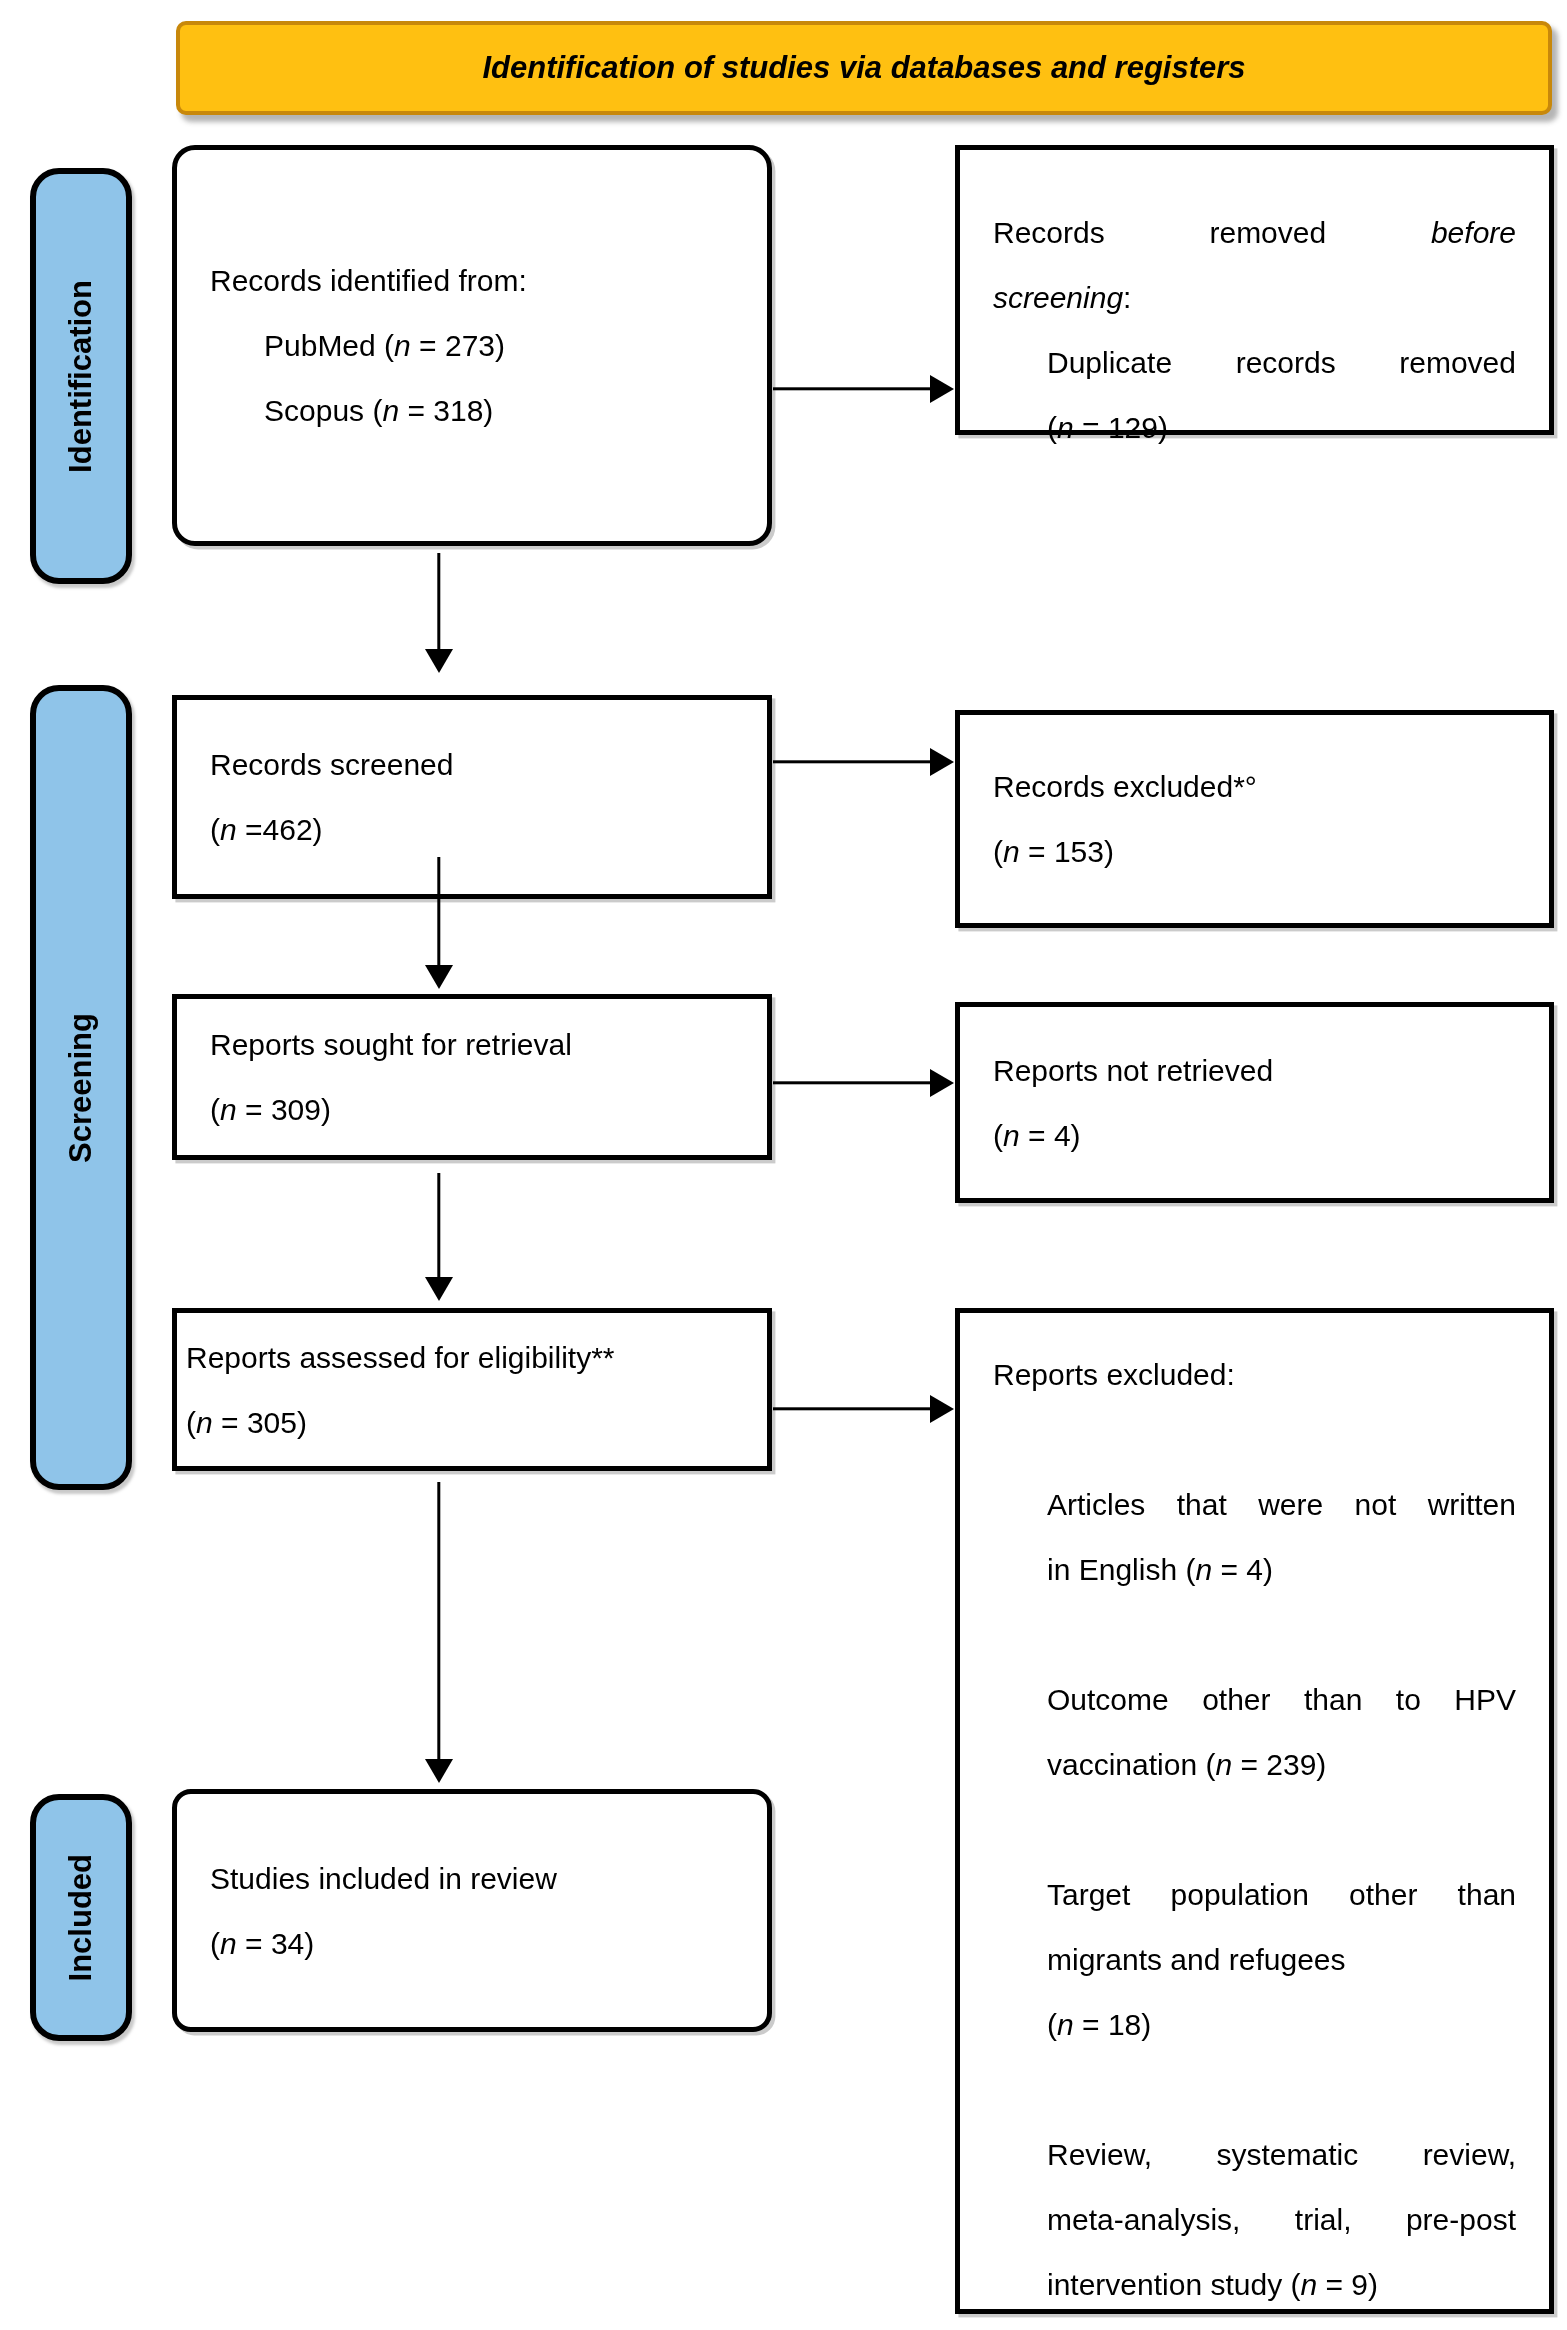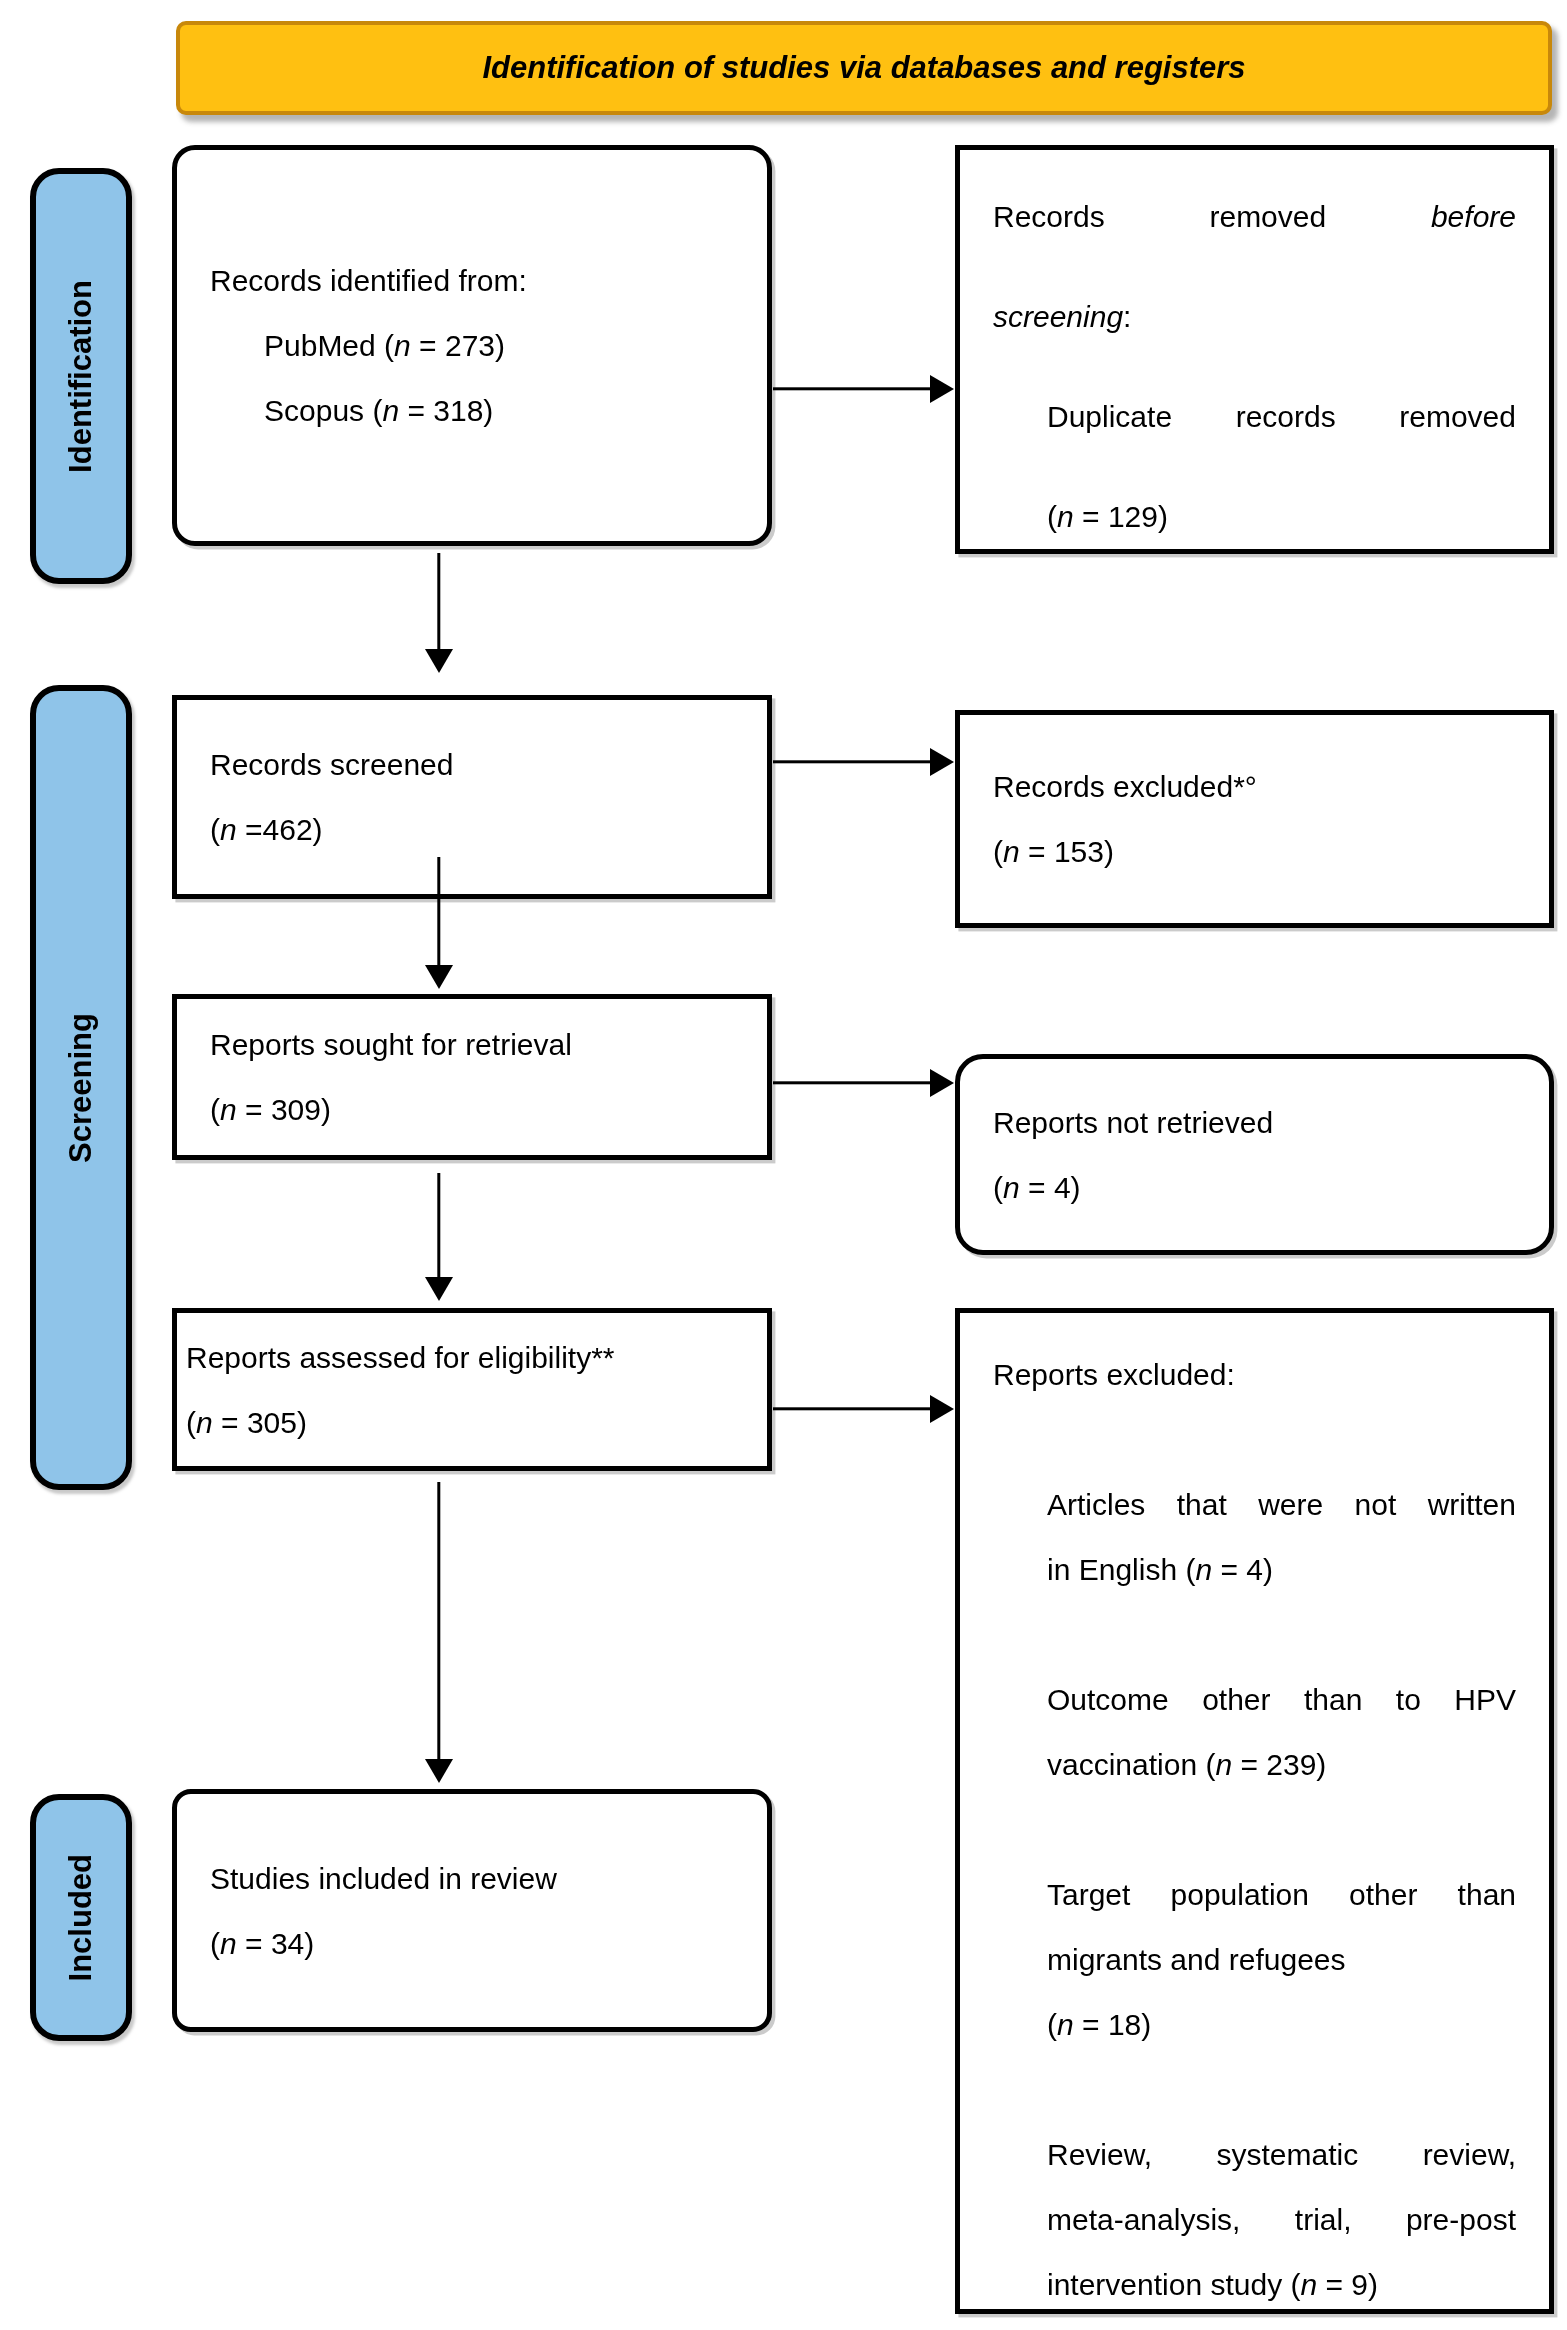--- a/index.html
+++ b/index.html
@@ -56,25 +56,25 @@
     box-sizing: border-box;
     font-size: 30px;
     line-height: 65px;
     display: flex; flex-direction: column; justify-content: center;
     padding: 0 33px;
     box-shadow: 3.4px 3.4px 0 rgba(140,140,140,0.45);
   }
   .col-left  { left: 172px;  width: 600px; }
   .col-right { left: 955px; width: 599px; }
   .b-identified    { top: 145px;  height: 401px; border-radius: 23px; }
-  .b-removed       { top: 145px;  height: 409px; justify-content: space-between; padding-top: 34px; }
+  .b-removed       { top: 145px;  height: 290px; justify-content: flex-start; padding-top: 50px; }
   .b-screened      { top: 695px; height: 204px; }
   .b-rec-excluded  { top: 676px; height: 218px; margin-top: 34px; }
   .b-sought        { top: 994px; height: 166px; }
-  .b-not-retrieved { top: 1054px; height: 201px; border-radius: 28px; }
+  .b-not-retrieved { top: 1002px; height: 201px; }
   .b-assessed      { top: 1308px; height: 163px; padding-left: 9px; }
   .b-rep-excluded  { top: 1308px; height: 1006px; justify-content: flex-start; padding-top: 29px; }
   .b-included      { top: 1789px; height: 243px; border-radius: 19px; }
   .line { min-height: 65px; }
   .indent { padding-left: 54px; }
   .justify { text-align: justify; text-align-last: justify; }
   .it { font-style: italic; }
   .group { margin-top: 65px; }
   
   .harrow { position: absolute; height: 31px; }

